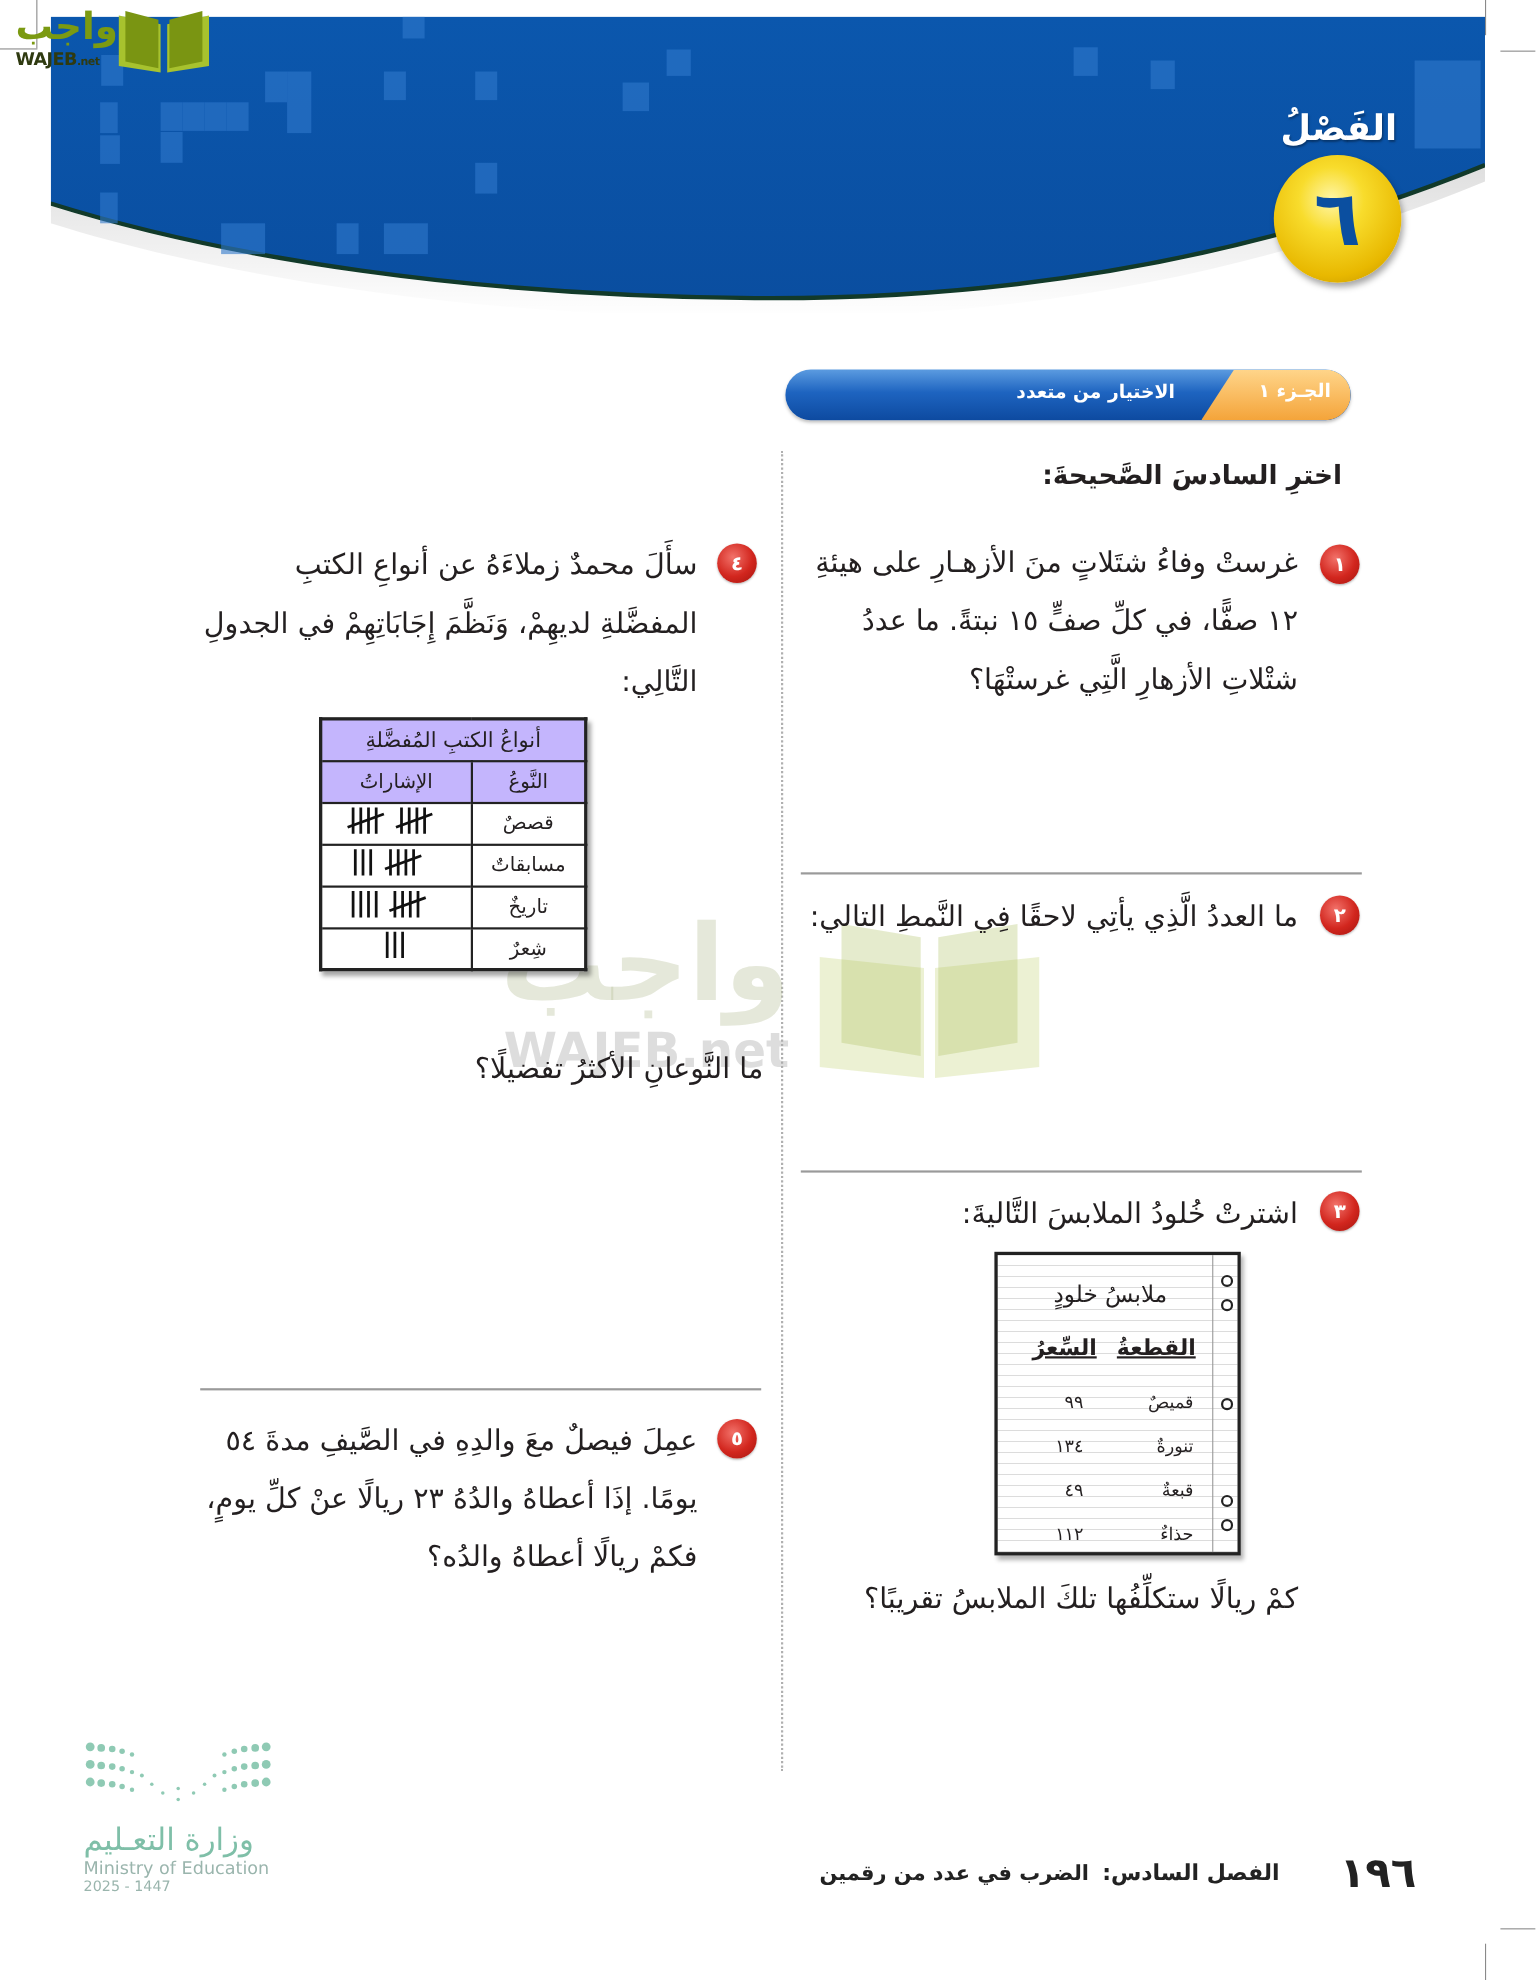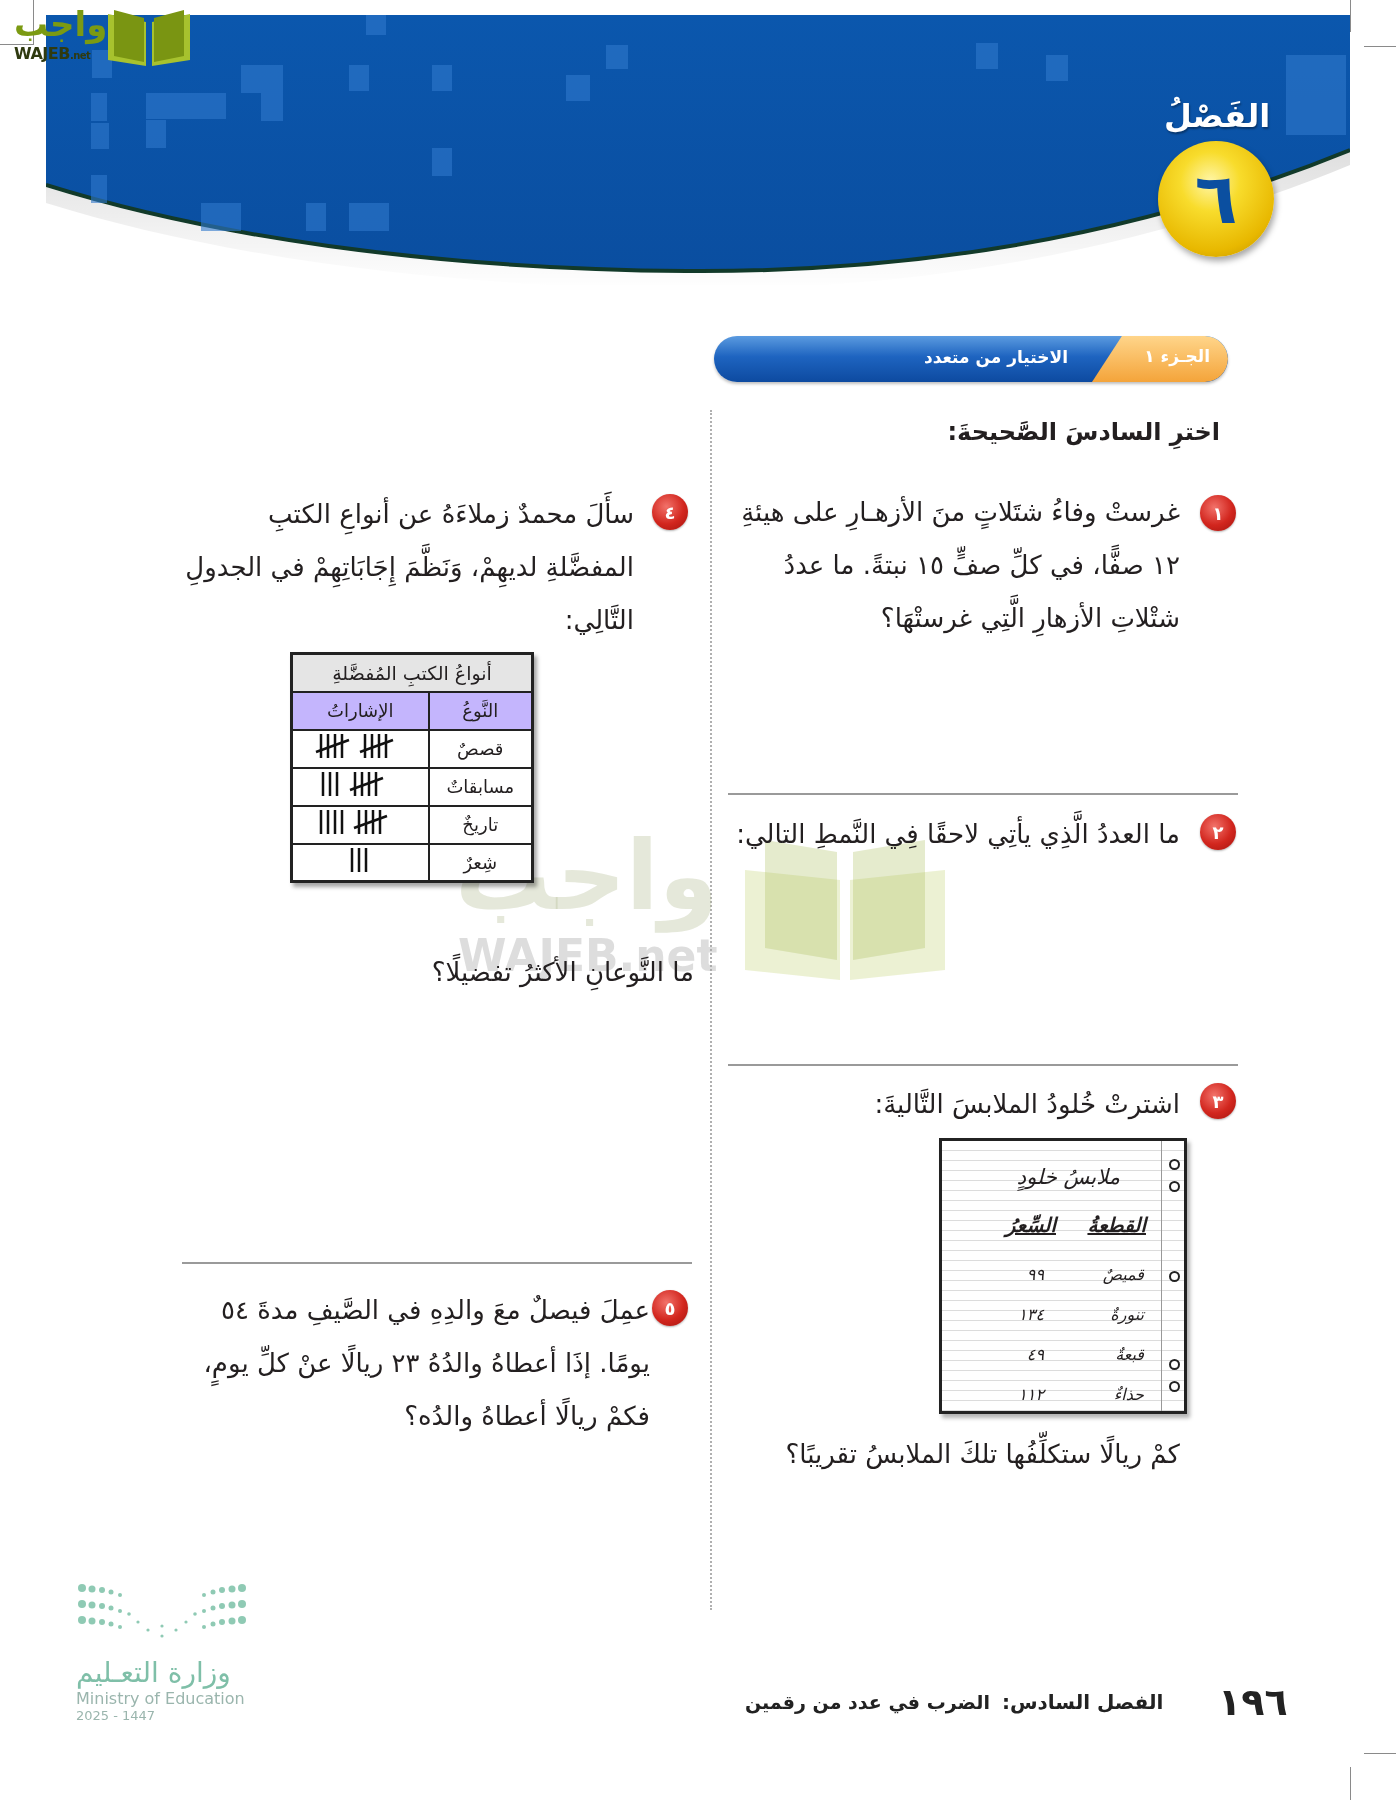--- a/index.html
+++ b/index.html
@@ -39,27 +39,27 @@
   .q { position: absolute; direction: rtl; }
   .q-badge { position: absolute; width: 36px; height: 36px; border-radius: 50%;
     background: radial-gradient(circle at 40% 35%, #f2726a 0%, #d2261e 55%, #a3140e 100%); color: #fff; font-weight: bold; font-size: 18px;
     display: flex; align-items: center; justify-content: center; box-shadow: 0 1px 2px rgba(0,0,0,.3); }
   .q-text { position: absolute; font-size: 26px; line-height: 53px; text-align: right; direction: rtl; }
   .hr { position: absolute; height: 2px; background: #9a9a9a; }
 
   
   .tally { position: absolute; left: 290px; top: 652px; width: 244px; border: 3px solid #222; border-collapse: collapse; box-shadow: 3px 4px 4px rgba(0,0,0,.35); direction: rtl; background: #fff; }
   .tally th, .tally td { border: 2px solid #222; text-align: center; height: 38px; font-size: 18px; }
-  .tally .cap { background: #e5e5e5; font-weight: normal; font-size: 19px; }
+  .tally .cap { background: #c4b5fd; font-weight: normal; font-size: 19px; }
   .tally .hd { background: #c4b5fd; font-weight: normal; }
   .tally .marks { font-family: "DejaVu Sans Mono", monospace; font-size: 22px; letter-spacing: -2px; font-weight: bold; }
 
   
-  .notepad { position: absolute; left: 939px; top: 1138px; width: 248px; height: 276px; border: 3px solid #222;
-    background: repeating-linear-gradient(180deg, #fff 0px, #fff 9px, #dcdcdc 9px, #dcdcdc 10px); box-shadow: 3px 4px 4px rgba(0,0,0,.3); direction: rtl; font-style: italic; }
+  .notepad { position: absolute; left: 904px; top: 1138px; width: 224px; height: 276px; border: 3px solid #222;
+    background: repeating-linear-gradient(180deg, #fff 0px, #fff 9px, #dcdcdc 9px, #dcdcdc 10px); box-shadow: 3px 4px 4px rgba(0,0,0,.3); direction: rtl; }
   .notepad .margin { position: absolute; right: 22px; top: 0; bottom: 0; border-right: 1px solid #999; }
   .notepad .hole { position: absolute; right: 4px; width: 11px; height: 11px; border: 2px solid #222; border-radius: 50%; background: #fff; }
   .notepad .np-title { position: absolute; right: 64px; top: 24px; font-size: 21px; background: transparent; }
   .notepad .np-head { position: absolute; top: 72px; font-size: 20px; text-decoration: underline; font-weight: bold; }
   .notepad .np-cell { position: absolute; font-size: 16px; }
 
   
   .wm-center { position: absolute; left: 455px; top: 820px; font-size: 96px; font-weight: bold; color: rgba(180,190,150,.35); direction: rtl; }
   .wm-center-en { position: absolute; left: 458px; top: 930px; font-size: 44px; font-weight: bold; color: rgba(170,170,170,.4); }
   .wm-book { position: absolute; left: 745px; top: 830px; width: 200px; height: 150px; }
@@ -288,21 +288,21 @@
     </table>
 
   <div class="q-text" style="left:300px;top:946px;width:394px;">ما النَّوعانِ الأكثرُ تفضيلًا؟</div>
 
 </div>
 
 <div class="hr" style="left:182px;top:1262px;width:510px;"></div>
 
 <div class="q" style="left:0;top:0;">
   <div class="q-badge" style="left:652px;top:1290px;">٥</div>
-  <div class="q-text" style="left:196px;top:1284px;width:454px;">عمِلَ فيصلٌ معَ والدِهِ في الصَّيفِ مدةَ ٥٤ يومًا. إذَا أعطاهُ والدُهُ ٢٣ ريالًا عنْ كلِّ يومٍ، فكمْ ريالًا أعطاهُ والدُه؟</div>
+  <div class="q-text" style="left:180px;top:1284px;width:454px;">عمِلَ فيصلٌ معَ والدِهِ في الصَّيفِ مدةَ ٥٤ يومًا. إذَا أعطاهُ والدُهُ ٢٣ ريالًا عنْ كلِّ يومٍ، فكمْ ريالًا أعطاهُ والدُه؟</div>
 
 </div>
 
 <div class="moe">
   <svg class="dots" viewBox="0 0 172 60">
     <g fill="#8fcab4">
       <circle cx="6" cy="6" r="4"></circle>
         <circle cx="16" cy="7" r="3.5"></circle>
         <circle cx="26" cy="8" r="3"></circle>
         <circle cx="35" cy="10" r="2.5"></circle>

